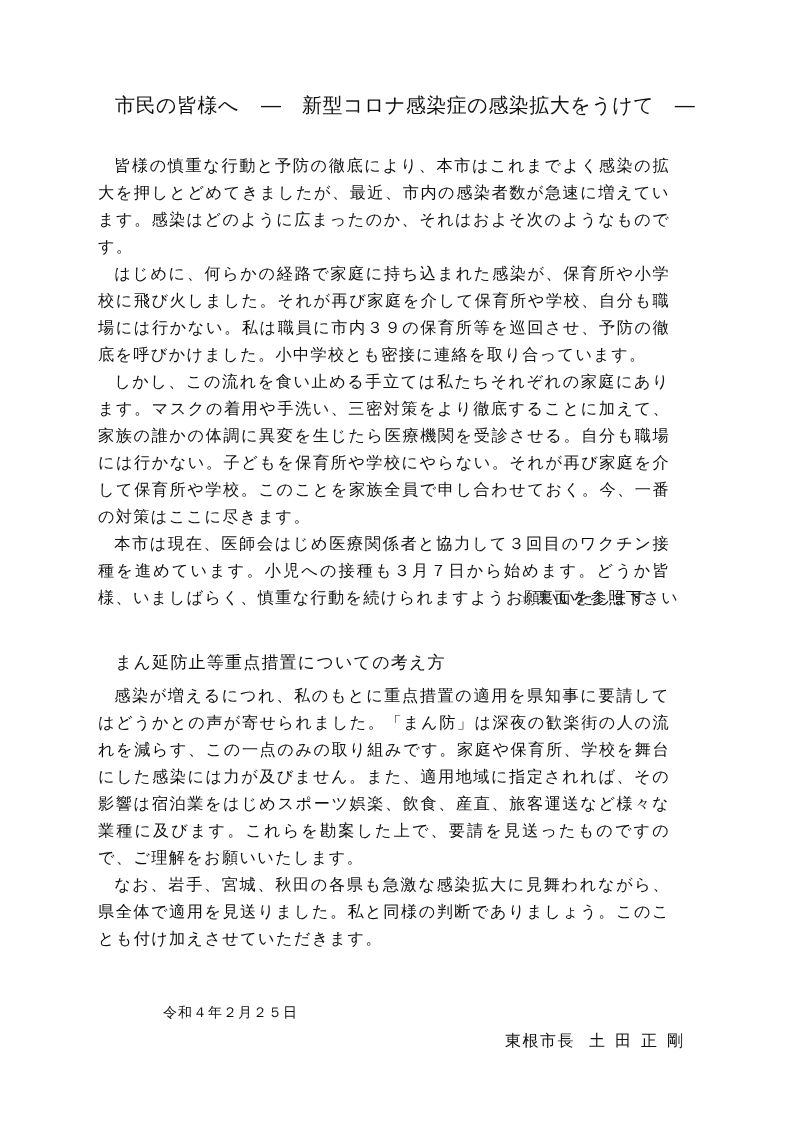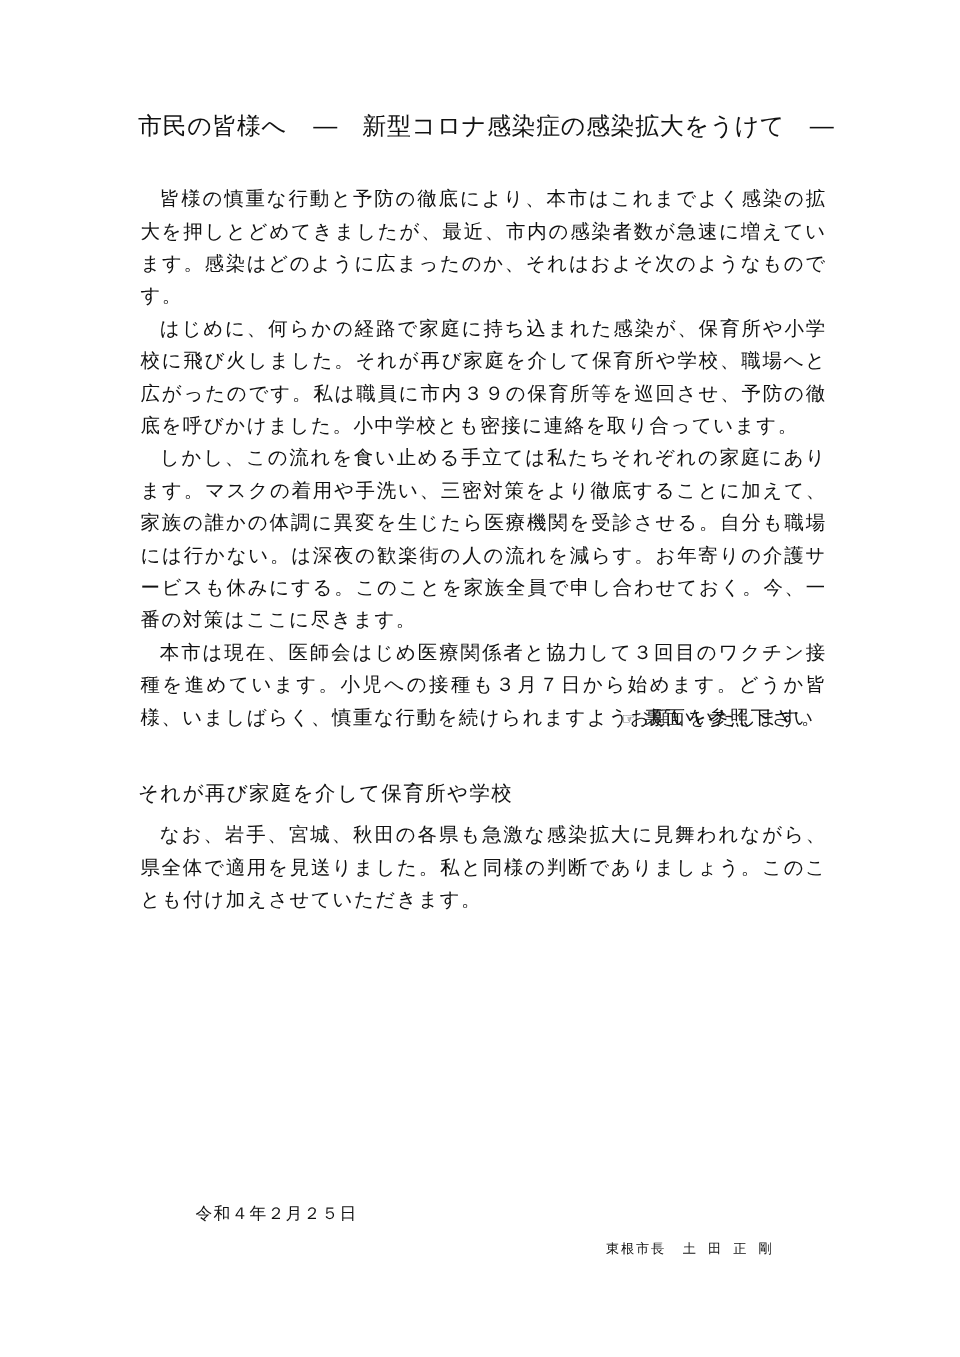--- a/index.html
+++ b/index.html
@@ -8,21 +8,21 @@
     font-family: "DejaVu Serif", "Liberation Serif", serif;
     color: #111111;
   }
   .page { position: absolute; left: 0; top: 0; width: 800px; height: 1001px; }
   .title {
     position: absolute; left: 115px; top: 92px; width: 600px;
     font-size: 20px; line-height: 26px; white-space: nowrap; letter-spacing: 0.5px;
   }
   .title .sub { margin-left: 22px; }
   .body-block {
-    position: absolute; left: 117px; width: 572px;
+    position: absolute; left: 98px; width: 572px;
     font-size: 16.2px; line-height: 27px; letter-spacing: 1.3px;
     text-align: justify; text-justify: inter-character;
   }
   .body-block p { margin: 0; text-indent: 1em; }
   #block1 { top: 152px; }
   .ref-note {
     position: absolute; left: 518px; top: 587px; font-size: 16px; line-height: 22px;
     white-space: nowrap; letter-spacing: 1.6px; text-align: right;
   }
   .ref-note .hand { font-family: "DejaVu Sans", sans-serif; font-size: 13px; margin-right: 6px; }
@@ -30,47 +30,48 @@
     position: absolute; left: 115px; top: 650px;
     font-size: 17px; line-height: 24px; letter-spacing: 1.2px; white-space: nowrap;
   }
   #block2 { top: 682px; }
   .date {
     position: absolute; left: 163px; top: 1001px;
     font-size: 14px; line-height: 22px; white-space: nowrap; letter-spacing: 1px;
   }
   .signature {
     position: absolute; left: 505px; top: 1030px;
-    font-size: 11px; line-height: 22px; white-space: nowrap; letter-spacing: 1.5px;
+    font-size: 16px; line-height: 22px; white-space: nowrap; letter-spacing: 1.5px;
   }
   .signature .name { margin-left: 14px; letter-spacing: 10px; }
 </style>
 </head>
 <body>
 
 <div class="page">
 
   <div class="title">
     <span>市民の皆様へ</span><span class="sub">―　新型コロナ感染症の感染拡大をうけて　―</span>
   </div>
 
   <div class="body-block" id="block1">
     <p>皆様の慎重な行動と予防の徹底により、本市はこれまでよく感染の拡大を押しとどめてきましたが、最近、市内の感染者数が急速に増えています。感染はどのように広まったのか、それはおよそ次のようなものです。</p>
-    <p>はじめに、何らかの経路で家庭に持ち込まれた感染が、保育所や小学校に飛び火しました。それが再び家庭を介して保育所や学校、職場へと広がったのです。私は職員に市内３９の保育所等を巡回させ、予防の徹底を呼びかけました。小中学校とも密接に連絡を取り合っています。</p>
-    <p>しかし、この流れを食い止める手立ては私たちそれぞれの家庭にあります。マスクの着用や手洗い、三密対策をより徹底することに加えて、家族の誰かの体調に異変を生じたら医療機関を受診させる。自分も職場には行かない。は深夜の歓楽街の人の流れを減らす。お年寄りの介護サービスも休みにする。このことを家族全員で申し合わせておく。今、一番の対策はここに尽きます。</p>
+    <p>はじめに、何らかの経路で家庭に持ち込まれた感染が、保育所や小学校に飛び火しました。それが再び家庭を介して保育所や学校、自分も職場には行かない。私は職員に市内３９の保育所等を巡回させ、予防の徹底を呼びかけました。小中学校とも密接に連絡を取り合っています。</p>
+    <p>しかし、この流れを食い止める手立ては私たちそれぞれの家庭にあります。マスクの着用や手洗い、三密対策をより徹底することに加えて、家族の誰かの体調に異変を生じたら医療機関を受診させる。自分も職場には行かない。子どもを保育所や学校にやらない。それが再び家庭を介して保育所や学校。このことを家族全員で申し合わせておく。今、一番の対策はここに尽きます。</p>
     <p>本市は現在、医師会はじめ医療関係者と協力して３回目のワクチン接種を進めています。小児への接種も３月７日から始めます。どうか皆様、いましばらく、慎重な行動を続けられますようお願いいたします。</p>
   </div>
 
   <div class="ref-note">
     <span class="hand">☞</span><span>裏面を参照下さい</span>
   </div>
 
-  <div class="section-title">それが再び家庭を介して保育所や学校</div>
+  <div class="section-title">まん延防止等重点措置についての考え方</div>
 
   <div class="body-block" id="block2">
+    <p>感染が増えるにつれ、私のもとに重点措置の適用を県知事に要請してはどうかとの声が寄せられました。「まん防」は深夜の歓楽街の人の流れを減らす、この一点のみの取り組みです。家庭や保育所、学校を舞台にした感染には力が及びません。また、適用地域に指定されれば、その影響は宿泊業をはじめスポーツ娯楽、飲食、産直、旅客運送など様々な業種に及びます。これらを勘案した上で、要請を見送ったものですので、ご理解をお願いいたします。</p>
     <p>なお、岩手、宮城、秋田の各県も急激な感染拡大に見舞われながら、県全体で適用を見送りました。私と同様の判断でありましょう。このことも付け加えさせていただきます。</p>
   </div>
 
   <div class="date">令和４年２月２５日</div>
 
   <div class="signature">
     <span>東根市長</span><span class="name">土田正剛</span>
   </div>
 
 </div>

